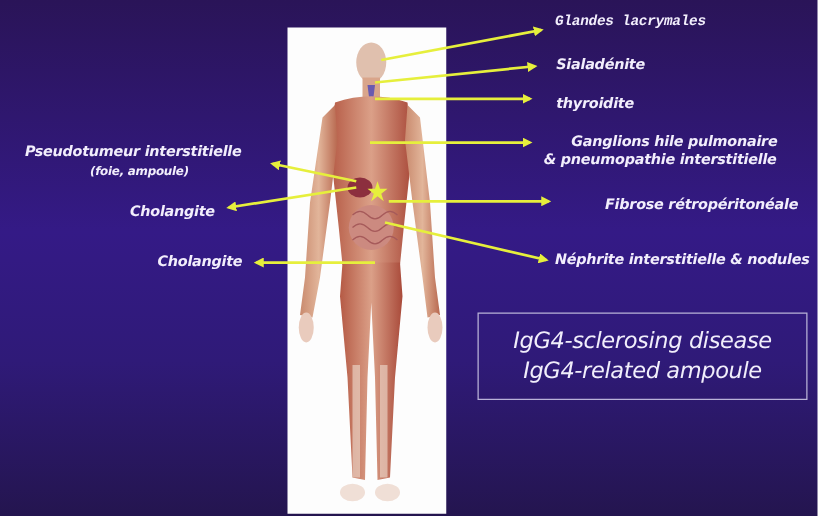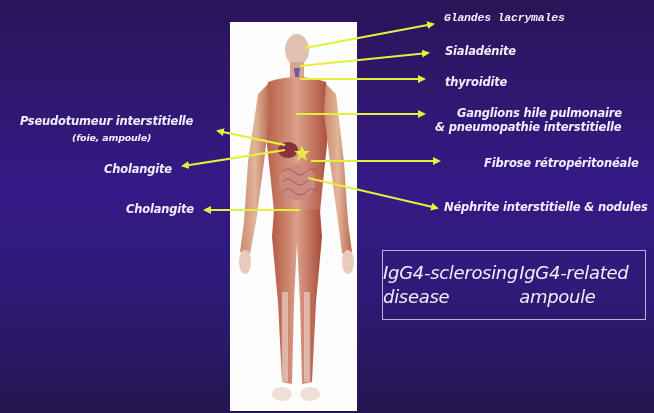--- a/index.html
+++ b/index.html
@@ -7,21 +7,21 @@
     background:linear-gradient(180deg,#2a1458 0%,#341a86 45%,#2f1a78 70%,#24154f 100%);
     font-family:"DejaVu Sans","Liberation Sans",sans-serif;}
   .slide{position:absolute;left:0;top:0;width:654px;height:413px;}
   .panel{position:absolute;left:230px;top:22px;width:127px;height:389px;background:#fdfdfd;}
   .body-fig{position:absolute;left:0;top:0;width:127px;height:389px;}
   .lbl{position:absolute;color:#f2eefc;font-style:italic;font-weight:bold;font-size:11.5px;white-space:nowrap;letter-spacing:-0.2px;}
   .lbl.small{font-size:9.5px;font-weight:bold;}
   .lbl.center{text-align:left;}
   svg.arrows{position:absolute;left:0;top:0;width:654px;height:413px;pointer-events:none;}
   .box{position:absolute;left:382px;top:250px;width:264px;height:70px;border:1.5px solid #b9b3d8;box-sizing:border-box;
-    display:flex;flex-direction:row;align-items:center;justify-content:center;}
+    display:flex;flex-direction:column;align-items:center;justify-content:center;}
   .box span{color:#f1eefb;font-style:italic;font-size:18px;line-height:24px;font-family:"DejaVu Sans",sans-serif;letter-spacing:-0.3px;}
 </style>
 </head>
 <body>
 
 <div class="slide">
 
   <div class="panel">
     <svg class="body-fig" viewBox="0 0 127 389">
       <defs>

